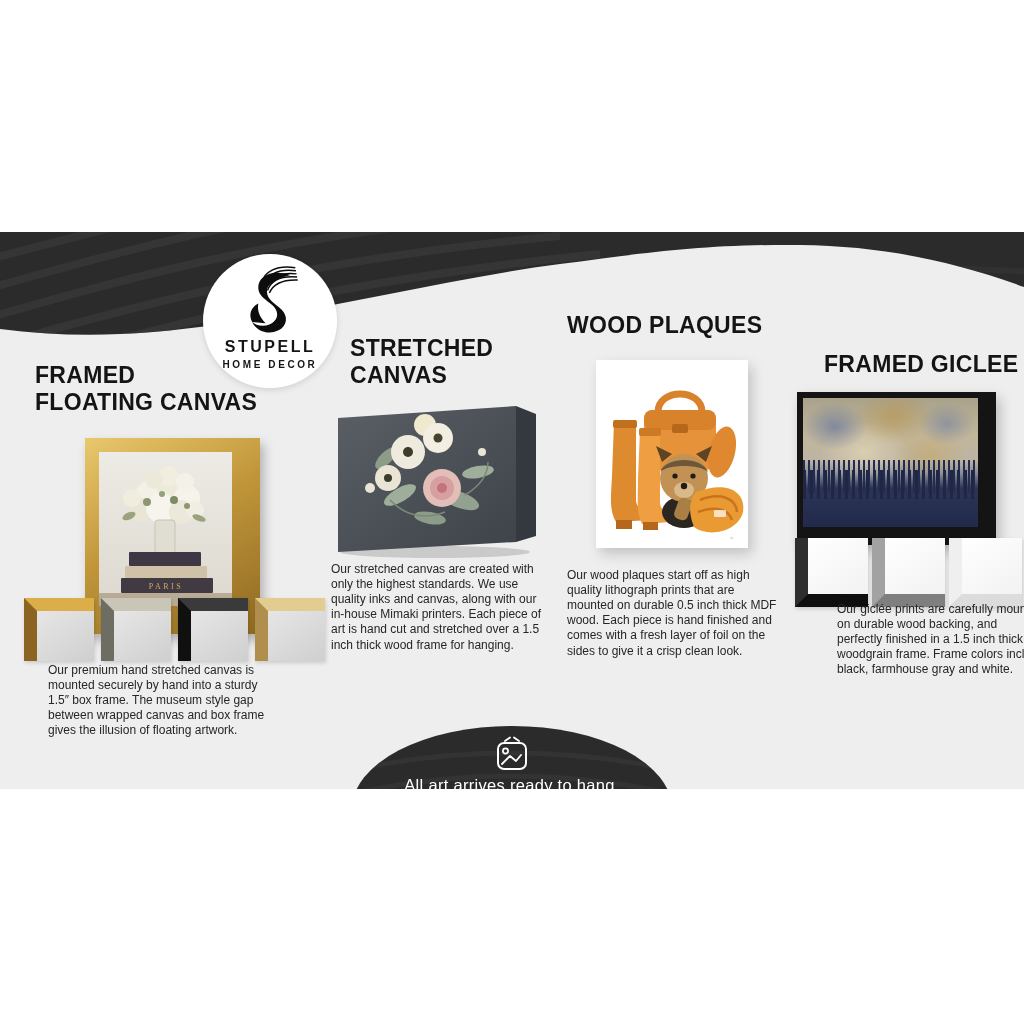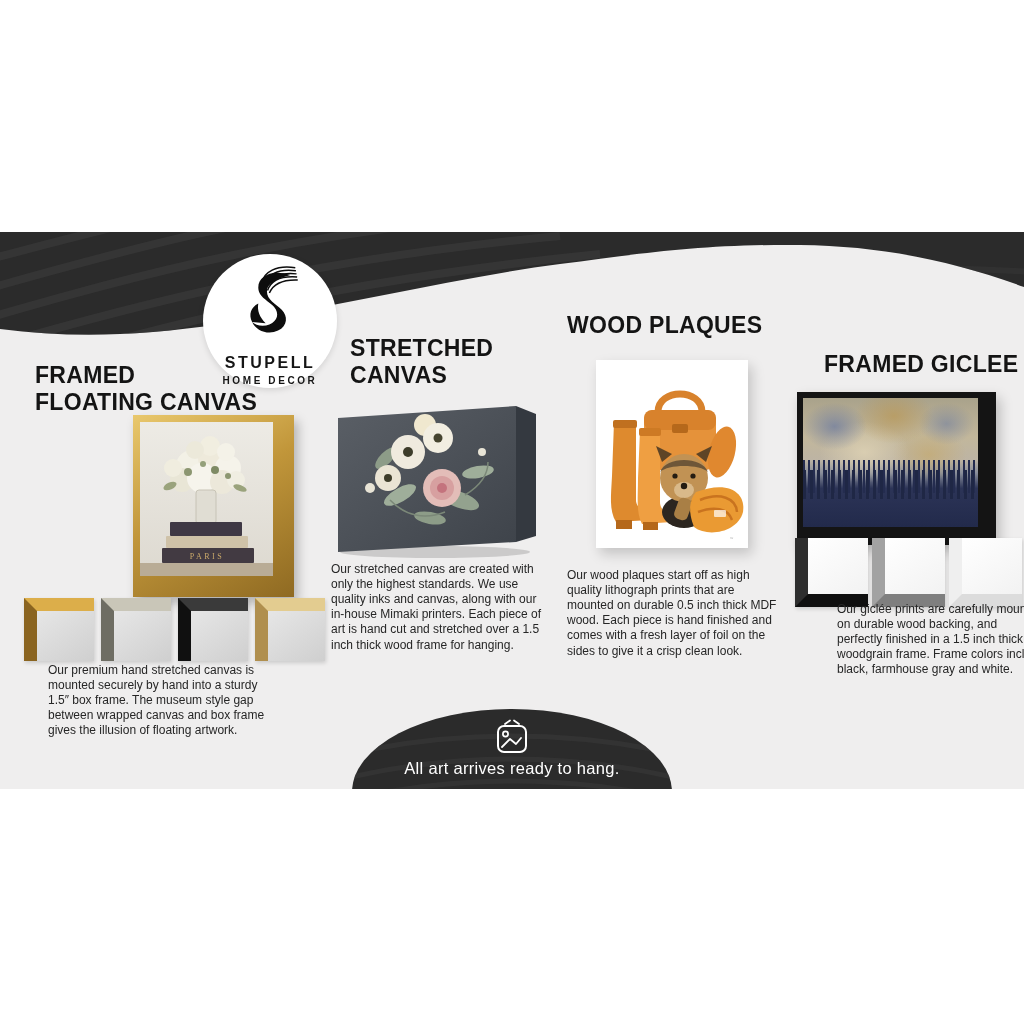--- a/index.html
+++ b/index.html
@@ -6,29 +6,29 @@
   .stage{position:relative;width:1024px;height:1024px;background:#ffffff;
          font-family:"Liberation Sans",sans-serif;overflow:hidden;}
   .band{position:absolute;left:0;top:232px;width:1024px;height:557px;
         background:#efeeee;overflow:hidden;}
   .top-wave{position:absolute;left:0;top:0;width:1024px;height:130px;}
   
   .logo{position:absolute;left:203px;top:22px;width:134px;height:134px;border-radius:50%;
         background:#ffffff;display:flex;flex-direction:column;align-items:center;
         justify-content:flex-start;box-shadow:0 2px 6px rgba(0,0,0,.12);}
   .logo svg{margin-top:10px;}
-  .logo-name{font-size:16px;font-weight:600;letter-spacing:2.5px;color:#151515;margin-top:16px;}
+  .logo-name{font-size:16px;font-weight:600;letter-spacing:2.5px;color:#151515;margin-top:0;}
   .logo-tag{font-size:10px;font-weight:600;letter-spacing:2.6px;color:#151515;margin-top:3px;}
   
   .h{position:absolute;font-weight:800;font-size:23px;line-height:1.16;color:#141414;letter-spacing:.3px;}
   .p{position:absolute;font-size:12px;line-height:1.26;color:#262626;}
   
-  .art1{position:absolute;left:85px;top:183px;width:147px;height:168px;
+  .art1{position:absolute;left:85px;top:206px;width:147px;height:168px;
         background:linear-gradient(150deg,#e9c86d 0%,#c1963a 45%,#8f6a22 100%);
-        padding:7px;box-shadow:4px 6px 10px rgba(0,0,0,.25);margin-left:48px;}
+        padding:14px;box-shadow:4px 6px 10px rgba(0,0,0,.25);}
   .art1-in{width:133px;height:154px;position:relative;
            box-shadow:inset 0 0 0 2px rgba(40,30,10,.45);}
   
   .swrow{position:absolute;display:flex;gap:7px;}
   .sw{width:57px;height:50px;background:linear-gradient(145deg,#e6e6e6 0%,#cfcfcf 100%);
       border-style:solid;border-width:0;box-shadow:1px 2px 4px rgba(0,0,0,.15);}
   .sw-c{border-top-width:13px;border-left-width:13px;}
   .sw-g{border-bottom-width:13px;border-left-width:13px;background:linear-gradient(145deg,#ffffff 0%,#f2f2f2 100%);}
   .sw-gold{border-top-color:#dcae4a;border-left-color:#8a6420;}
   .sw-pewter{border-top-color:#c9c6b8;border-left-color:#6e6d63;}
@@ -49,21 +49,21 @@
       radial-gradient(56px 40px at 52% 14%, rgba(186,150,80,.65), transparent 70%),
       radial-gradient(40px 30px at 82% 20%, rgba(125,135,158,.7), transparent 70%),
       radial-gradient(64px 44px at 35% 42%, rgba(222,210,180,.85), transparent 70%),
       radial-gradient(54px 38px at 72% 44%, rgba(198,168,102,.6), transparent 70%),
       linear-gradient(180deg,#a9a28b 0%,#c2b79b 30%,#bdb4a4 48%,#8a8f9b 58%,#2c3457 70%,#222a4b 100%);}
   .g-fringe{position:absolute;left:0;width:100%;top:48%;height:26%;
       background:repeating-linear-gradient(90deg,#242c4f 0 2px,rgba(36,44,79,0) 2px 5px);}
   .g-fringe2{position:absolute;left:0;width:100%;top:56%;height:22%;
       background:repeating-linear-gradient(90deg,#1f2745 0 3px,rgba(31,39,69,0) 3px 7px);}
   
-  .dome{position:absolute;left:352px;top:477px;width:320px;height:83px;background:#2b2b2b;
+  .dome{position:absolute;left:352px;top:494px;width:320px;height:83px;background:#2b2b2b;
         border-radius:50% 50% 0 0 / 100% 100% 0 0;overflow:hidden;
         display:flex;flex-direction:column;align-items:center;}
   .dome-msg{color:#fff;font-size:16.5px;letter-spacing:.3px;margin-top:1px;}
   .dome-tex{position:absolute;left:0;top:0;}
   svg text{font-family:"Liberation Serif",serif;}
 </style>
 </head>
 <body>
 
 <div class="stage">

